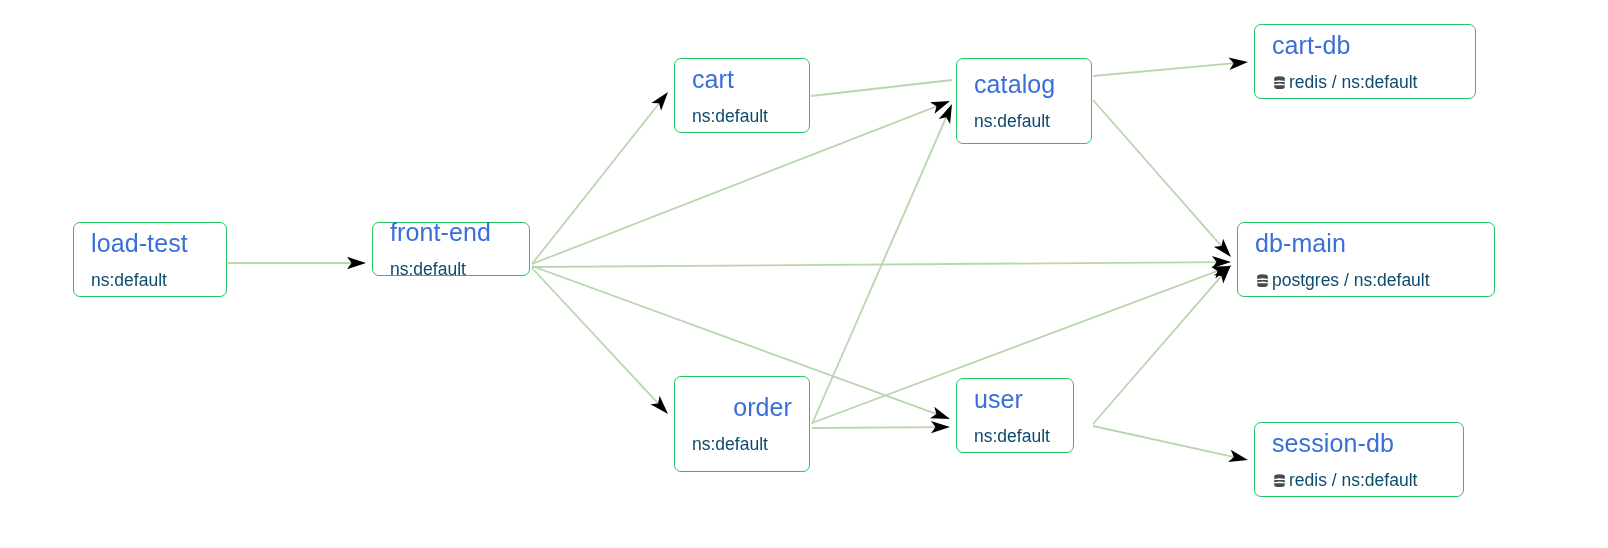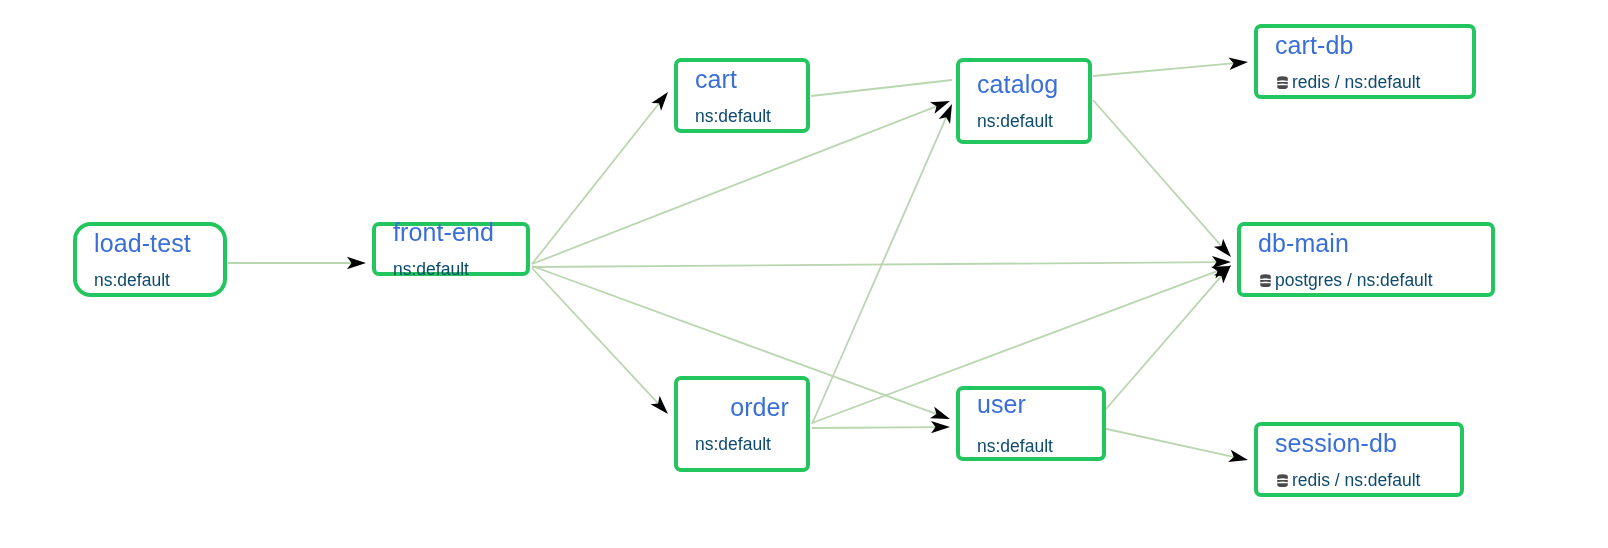--- a/index.html
+++ b/index.html
@@ -23,21 +23,21 @@
     left: 0;
     top: 0;
     width: 1608px;
     height: 548px;
     pointer-events: none;
   }
   .node {
     position: absolute;
     box-sizing: border-box;
     background: #ffffff;
-    border: 4px solid #22c55e;
+    border: 1px solid #22c55e;
     border-radius: 7px;
     display: flex;
     flex-direction: column;
     justify-content: center;
     padding: 0 17px;
     z-index: 2;
   }
   .node-title {
     color: #3a6fd8;
     font-size: 25px;
@@ -94,21 +94,21 @@
       <polygon points="1248,62 1229.6347611881984,69.88403471488374 1233.5587872683773,63.30436760156593 1228.5193019978938,57.53430796508215" fill="#000000"></polygon>
       <line x1="1093" y1="100" x2="1224.1009475852643" y2="249.15107804990208" stroke="#b9d6b0" stroke-width="1.8"></line>
       <polygon points="1231,257 1213.7994916774558,246.82245051861256 1221.427152151802,246.10915136110816 1223.1130449962322,238.63601511739503" fill="#000000"></polygon>
       <line x1="1093" y1="424" x2="1224.1503086141624" y2="272.89203572716076" stroke="#b9d6b0" stroke-width="1.8"></line>
       <polygon points="1231,265 1223.2283717873188,283.4130875988754 1221.4956435316128,275.9506715831417 1213.863659536908,275.2852241362546" fill="#000000"></polygon>
       <line x1="1093" y1="426" x2="1237.792685359533" y2="457.7609761433814" stroke="#b9d6b0" stroke-width="1.8"></line>
       <polygon points="1248,460 1228.1128300402002,461.98506196125766 1233.8367404510266,456.8932204860316 1230.7696621762834,449.8730331055839" fill="#000000"></polygon>
     </svg>
 
   <div id="node-layer">
-      <div class="node" style="left: 73px; top: 222px; width: 154px; height: 75px; border-radius: 18px;">
+      <div class="node" style="left: 73px; top: 222px; width: 154px; height: 75px;">
         <div class="node-title">load-test</div>
         <div class="node-sub">
           <span>ns:default</span>
         </div>
       </div>
       <div class="node" style="left: 372px; top: 222px; width: 158px; height: 54px;">
         <div class="node-title">front-end</div>
         <div class="node-sub">
           <span>ns:default</span>
         </div>
@@ -124,21 +124,21 @@
         <div class="node-sub">
           <span>ns:default</span>
         </div>
       </div>
       <div class="node" style="left: 956px; top: 58px; width: 136px; height: 86px;">
         <div class="node-title">catalog</div>
         <div class="node-sub">
           <span>ns:default</span>
         </div>
       </div>
-      <div class="node" style="left: 956px; top: 386px; width: 150px; height: 75px; justify-content: space-between;">
+      <div class="node" style="left: 956px; top: 378px; width: 118px; height: 75px;">
         <div class="node-title">user</div>
         <div class="node-sub">
           <span>ns:default</span>
         </div>
       </div>
       <div class="node" style="left: 1254px; top: 24px; width: 222px; height: 75px;">
         <div class="node-title">cart-db</div>
         <div class="node-sub">
           <span class="db-icon">
             <svg viewBox="0 0 16 16" width="15" height="16">

